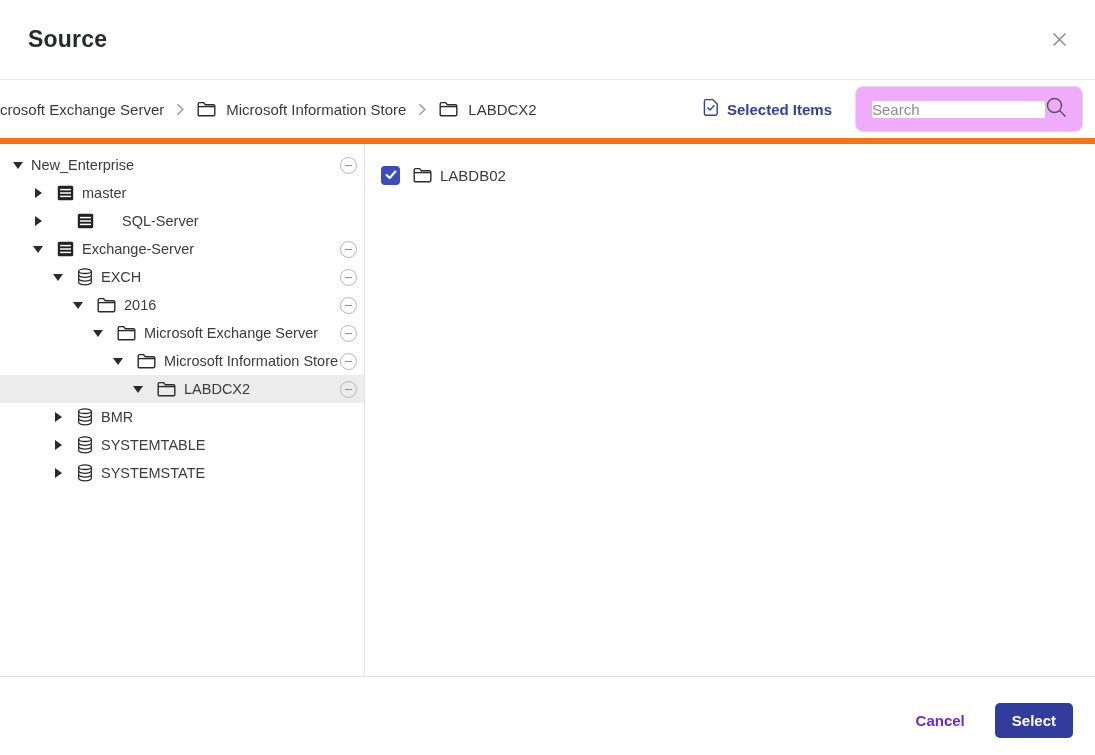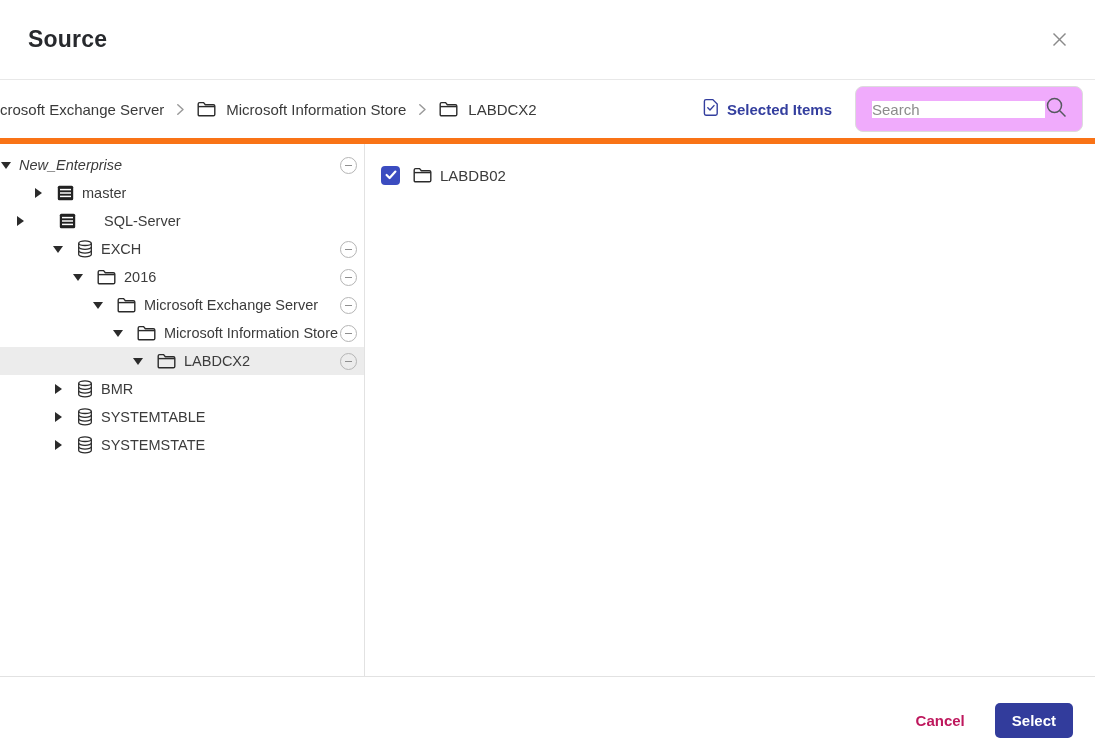--- a/index.html
+++ b/index.html
@@ -161,21 +161,21 @@
     align-items: center;
     justify-content: flex-end;
     padding: 0 22px;
   }
   .btn-cancel {
     background: none;
     border: none;
     font-family: "Liberation Sans", sans-serif;
     font-size: 15px;
     font-weight: 600;
-    color: #be185d;
+    color: #6d28d9;
     cursor: pointer;
     margin-right: 30px;
   }
   .btn-select {
     background: #323c9c;
     border: none;
     border-radius: 5px;
     font-family: "Liberation Sans", sans-serif;
     font-size: 15px;
     font-weight: 600;
@@ -249,54 +249,69 @@
           <circle cx="9.5" cy="9.5" r="7"></circle>
           <line x1="14.8" y1="14.8" x2="20.5" y2="20.5"></line>
         </svg>
       </span>
     </div>
   </div>
 </div>
 
 <div class="dlg-body">
   <div class="tree-panel">
-      <div class="tree-row" style="padding-left: 1px; font-style: italic;">
+      <div class="tree-row" style="padding-left: 13px;">
         <span class="tri-box">
           <span class="tri-down"></span>
         </span>
         <span class="tree-label">New_Enterprise</span>
         <span class="minus-circle"></span>
       </div>
       <div class="tree-row" style="padding-left: 33px;">
         <span class="tri-box">
           <span class="tri-right"></span>
         </span>
         <span class="tree-icon">
           <svg width="17" height="16" viewBox="0 0 17 16">
             <rect x="0.8" y="0.8" width="15.4" height="14.4" rx="1.5" fill="#222"></rect>
             <line x1="3" y1="4.6" x2="14" y2="4.6" stroke="#fff" stroke-width="1.5"></line>
             <line x1="3" y1="8" x2="14" y2="8" stroke="#fff" stroke-width="1.5"></line>
             <line x1="3" y1="11.4" x2="14" y2="11.4" stroke="#fff" stroke-width="1.5"></line>
           </svg>
         </span>
         <span class="tree-label">master</span>
       </div>
-      <div class="tree-row" style="padding-left: 15px; gap: 20px;">
+      <div class="tree-row" style="padding-left: 33px; gap: 20px;">
         <span class="tri-box">
           <span class="tri-right"></span>
         </span>
         <span class="tree-icon">
           <svg width="17" height="16" viewBox="0 0 17 16">
             <rect x="0.8" y="0.8" width="15.4" height="14.4" rx="1.5" fill="#222"></rect>
             <line x1="3" y1="4.6" x2="14" y2="4.6" stroke="#fff" stroke-width="1.5"></line>
             <line x1="3" y1="8" x2="14" y2="8" stroke="#fff" stroke-width="1.5"></line>
             <line x1="3" y1="11.4" x2="14" y2="11.4" stroke="#fff" stroke-width="1.5"></line>
           </svg>
         </span>
         <span class="tree-label">SQL-Server</span>
+      </div>
+      <div class="tree-row" style="padding-left: 33px;">
+        <span class="tri-box">
+          <span class="tri-down"></span>
+        </span>
+        <span class="tree-icon">
+          <svg width="17" height="16" viewBox="0 0 17 16">
+            <rect x="0.8" y="0.8" width="15.4" height="14.4" rx="1.5" fill="#222"></rect>
+            <line x1="3" y1="4.6" x2="14" y2="4.6" stroke="#fff" stroke-width="1.5"></line>
+            <line x1="3" y1="8" x2="14" y2="8" stroke="#fff" stroke-width="1.5"></line>
+            <line x1="3" y1="11.4" x2="14" y2="11.4" stroke="#fff" stroke-width="1.5"></line>
+          </svg>
+        </span>
+        <span class="tree-label">Exchange-Server</span>
+        <span class="minus-circle"></span>
       </div>
       <div class="tree-row" style="padding-left: 53px;">
         <span class="tri-box">
           <span class="tri-down"></span>
         </span>
         <span class="tree-icon">
           <svg width="16" height="18" viewBox="0 0 16 18" fill="none" stroke="#2b2b2b" stroke-width="1.3">
             <ellipse cx="8" cy="3.2" rx="6.3" ry="2.3"></ellipse>
             <path d="M1.7 3.2 V14.6 A6.3 2.3 0 0 0 14.3 14.6 V3.2"></path>
             <path d="M1.7 7 A6.3 2.3 0 0 0 14.3 7"></path>

